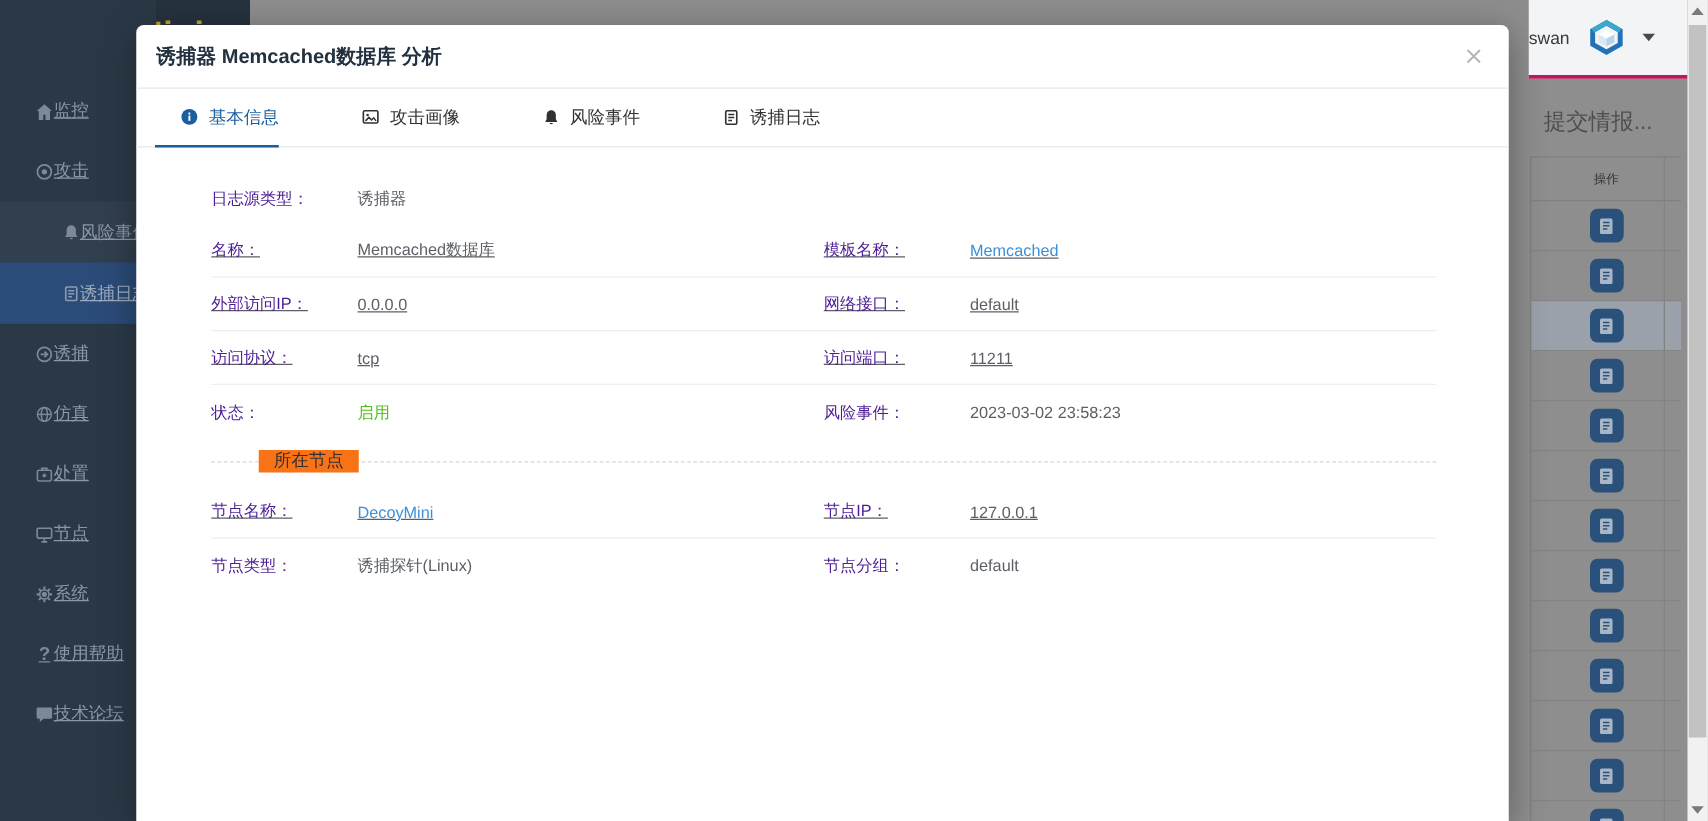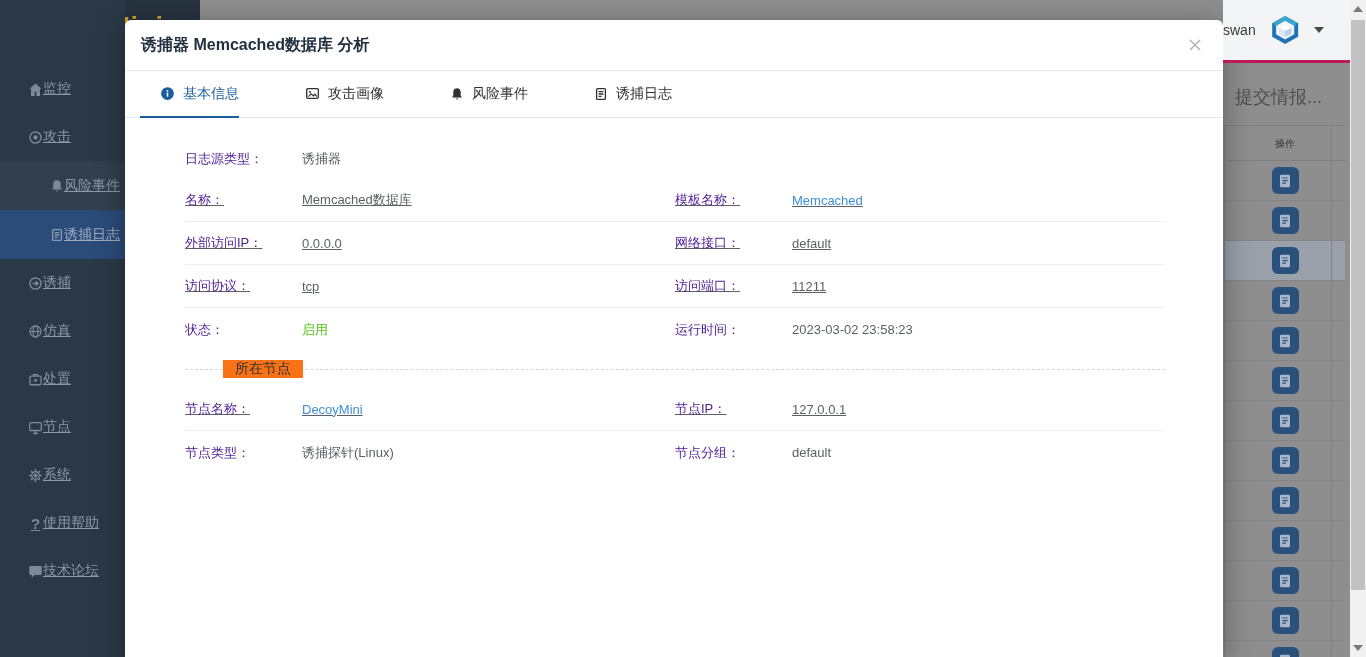--- a/index.html
+++ b/index.html
@@ -38,21 +38,21 @@
   .bg-col-line { position:absolute; left:106px; top:0; bottom:0; width:1px; background:#828282; }
   .bg-th { height:35px; line-height:35px; text-align:center; font-size:10px; color:#343434;
     border-bottom:1px solid #808080; }
   .bg-row { height:40px; display:flex; align-items:center; justify-content:center;
     border-bottom:1px solid #848484; }
   .bg-row.hl { background:#9aa1ab; }
   .op-btn { width:27px; height:27px; border:none; border-radius:6px; background:#2a517c; cursor:pointer;
     display:flex; align-items:center; justify-content:center; padding:0; }
 
   
-  .modal { position:absolute; left:125px; top:20px; width:1098px; height:637px; background:#fff; z-index:5;
+  .modal { position:absolute; left:109px; top:20px; width:1098px; height:637px; background:#fff; z-index:5;
     border-radius:6px 6px 0 0; box-shadow:0 6px 30px rgba(0,0,0,.35); }
   .modal-head { height:51px; display:flex; align-items:center; padding-left:16px; border-bottom:1px solid #e4e7ed; }
   .modal-title { font-size:16px; font-weight:bold; color:#22303f; }
   .modal-close { position:absolute; right:18px; top:16px; width:20px; height:20px; background:none; border:none;
     cursor:pointer; padding:0; }
   .tabs { display:flex; padding-left:15px; height:47px; border-bottom:1px solid #e4e7ed; align-items:flex-end; }
   .tab { position:relative; height:47px; display:flex; align-items:center; gap:8px; padding-left:20px;
     margin-right:46px; font-size:14px; color:#303133; cursor:pointer; }
   .tab.active { color:#1b5e9e; }
   .tab.active::after { content:""; position:absolute; left:0; right:0; bottom:-1px; height:2px; background:#1b5e9e; }
@@ -356,21 +356,21 @@
       </div>
       <div class="frow bline">
         <span class="flabel">访问协议：</span>
         <span class="fvalue">tcp</span>
         <span class="flabel">访问端口：</span>
         <span class="fvalue">11211</span>
       </div>
       <div class="frow">
         <span class="flabel">状态：</span>
         <span class="fvalue green">启用</span>
-        <span class="flabel">运行时间：</span>
+        <span class="flabel">风险事件：</span>
         <span class="fvalue">2023-03-02 23:58:23</span>
       </div>
 
       <div class="section-divider">
         <span class="dash"></span>
         <span class="sec-title">所在节点</span>
       </div>
 
       <div class="frow bline">
         <span class="flabel">节点名称：</span>

